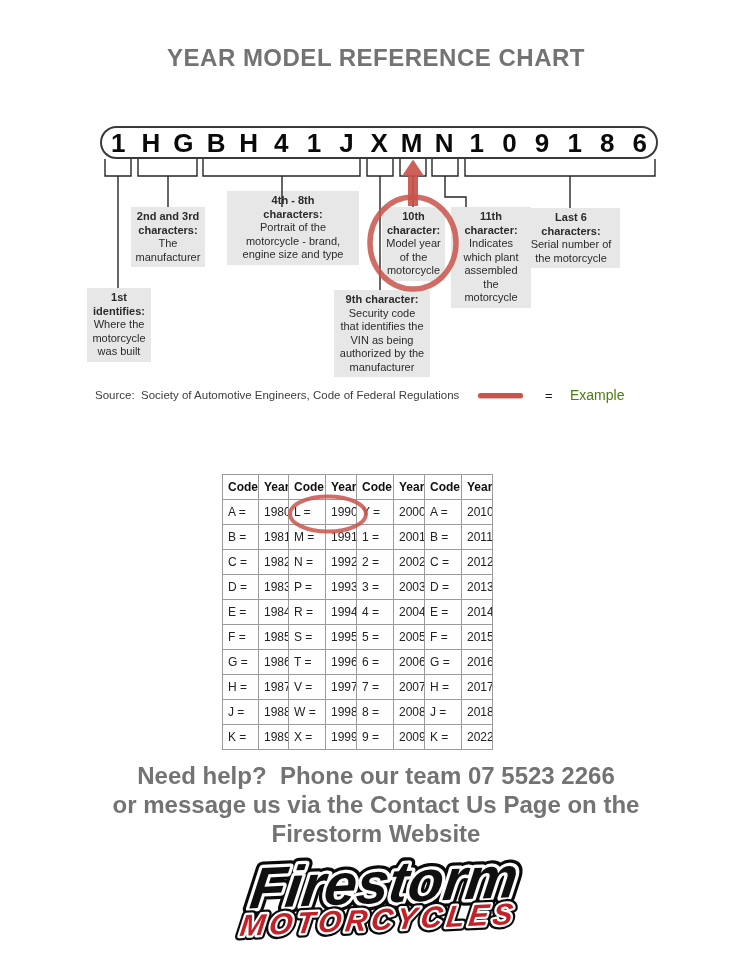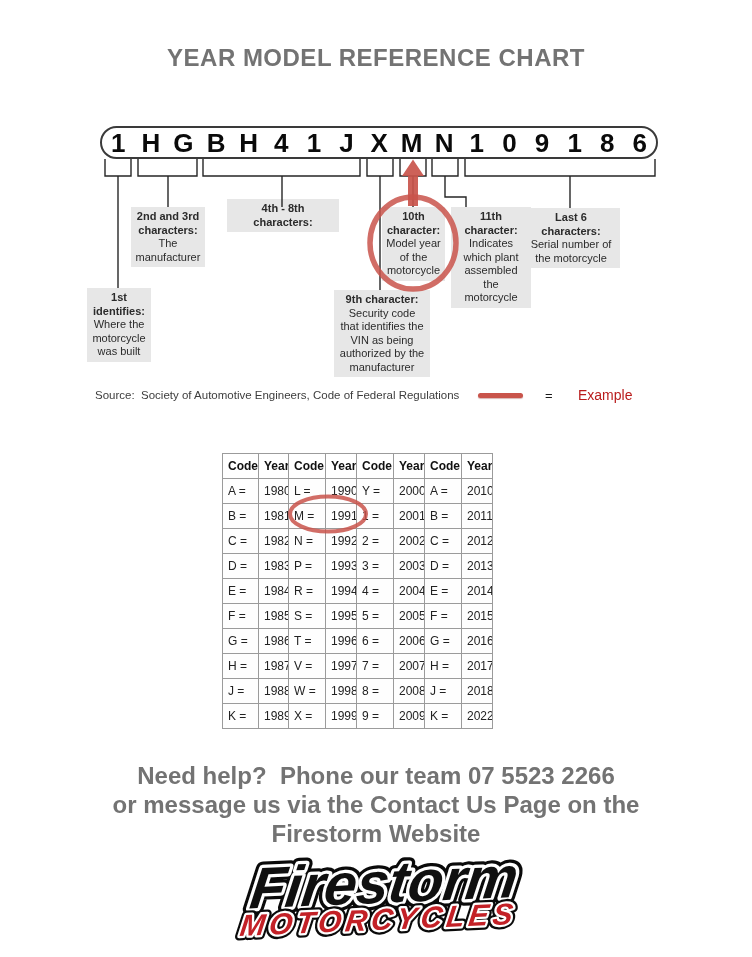--- a/index.html
+++ b/index.html
@@ -26,39 +26,39 @@
   
   .callout{
     position:absolute; background:#e7e7e7; text-align:center;
     font-size:11px; line-height:13.5px; color:#2b2b2b; padding:3px 3px;
     box-sizing:border-box;
   }
   .callout-head{font-weight:bold; white-space:pre-line;}
   .callout-body{white-space:pre-line;}
   .c1  {left:87px;  top:288px; width:64px;}
   .c23 {left:131px; top:207px; width:74px;}
-  .c48 {left:227px; top:199px; width:112px;}
+  .c48 {left:227px; top:191px; width:132px;}
   .c9  {left:334px; top:290px; width:96px;}
   .c10 {left:382px; top:207px; width:63px;}
   .c11 {left:451px; top:207px; width:80px;}
   .cL6 {left:522px; top:208px; width:98px;}
   
   .overlay{position:absolute; left:0; top:0; pointer-events:none;}
   
   .source-line{
     position:absolute; left:95px; top:389px; font-size:11.5px; color:#3d3d3d;
   }
   .legend-line{
     position:absolute; left:478px; top:393px; width:45px; height:5px;
     border-radius:3px; background:#c9544b; box-shadow:0 1px 1px rgba(150,40,35,.35);
   }
   .legend-equals{position:absolute; left:545px; top:388px; font-size:13px; color:#1a1a1a;}
-  .legend-label{position:absolute; left:570px; top:387px; font-size:14px; color:#b91c1c;margin-left:8px;}
-  
-  .table-wrap{position:absolute; left:222px; top:453px;}
+  .legend-label{position:absolute; left:570px; top:387px; font-size:14px; color:#4d7c0f;}
+  
+  .table-wrap{position:absolute; left:222px; top:474px;}
   table.codes{
     border-collapse:collapse; table-layout:fixed; width:270px;
     font-size:12px; color:#222;
   }
   table.codes th, table.codes td{
     border:1px solid #9b9b9b; height:22px; padding:1px 3px 1px 5px;
     text-align:left; overflow:hidden; background:#fefefe;
   }
   table.codes th{font-weight:bold; color:#111; background:#fff;}
   .table-circle{position:absolute; left:283px; top:491px; pointer-events:none;}
@@ -115,20 +115,23 @@
   </div>
   <div class="callout c23">
     <div class="callout-head">2nd and 3rd
 characters:</div>
     <div class="callout-body">The
 manufacturer</div>
   </div>
   <div class="callout c48">
     <div class="callout-head">4th - 8th
 characters:</div>
+    <div class="callout-body">Portrait of the
+motorcycle - brand,
+engine size and type</div>
   </div>
   <div class="callout c9">
     <div class="callout-head">9th character:</div>
     <div class="callout-body">Security code
 that identifies the
 VIN as being
 authorized by the
 manufacturer</div>
   </div>
   <div class="callout c10">

